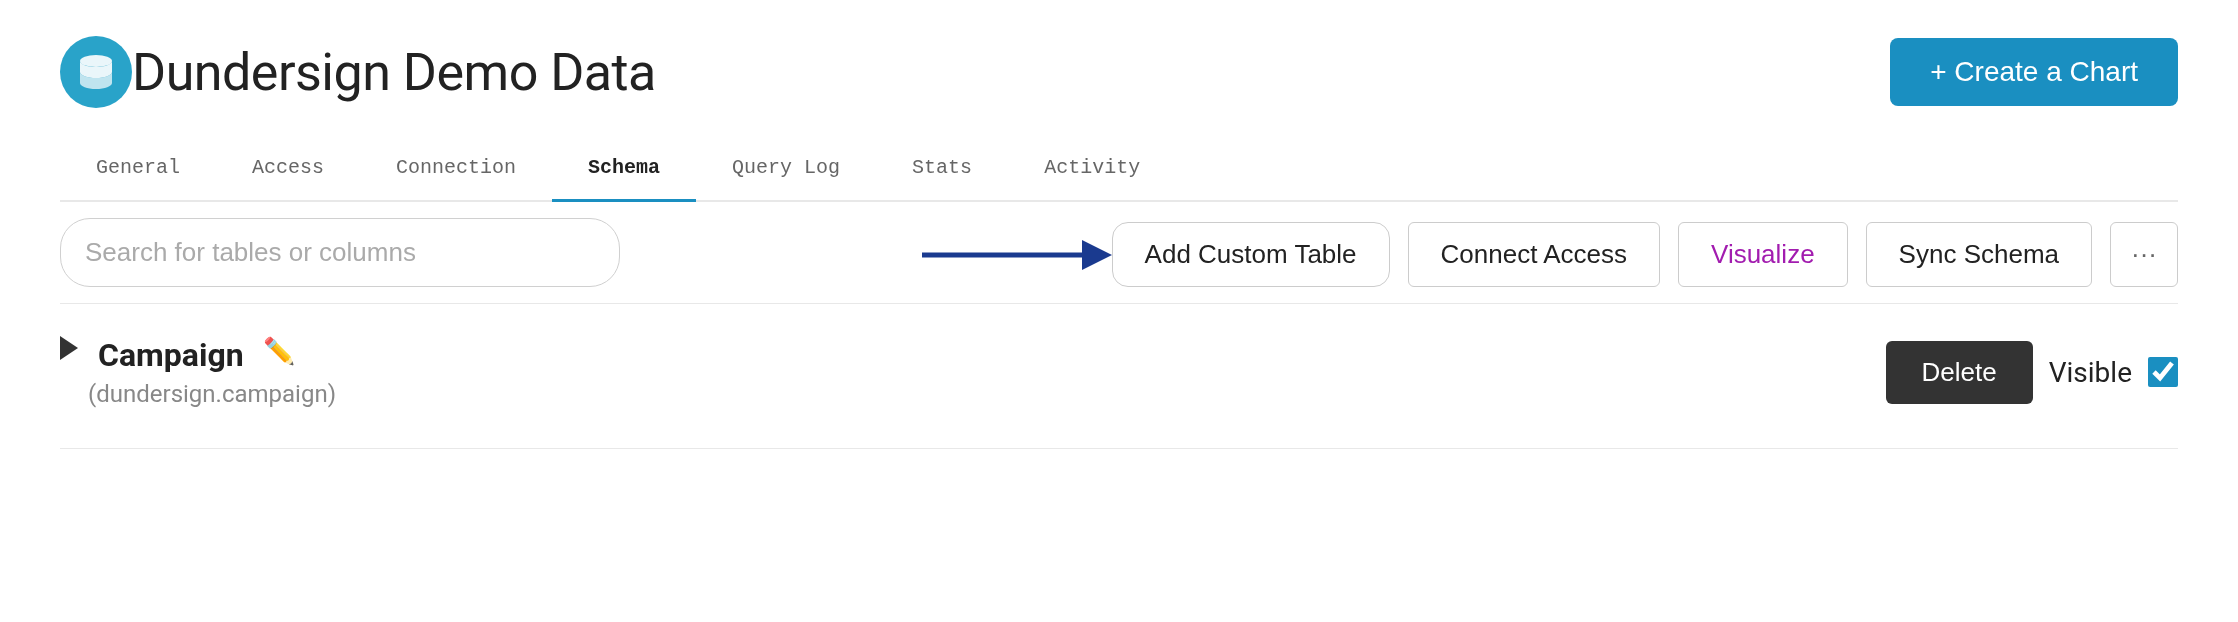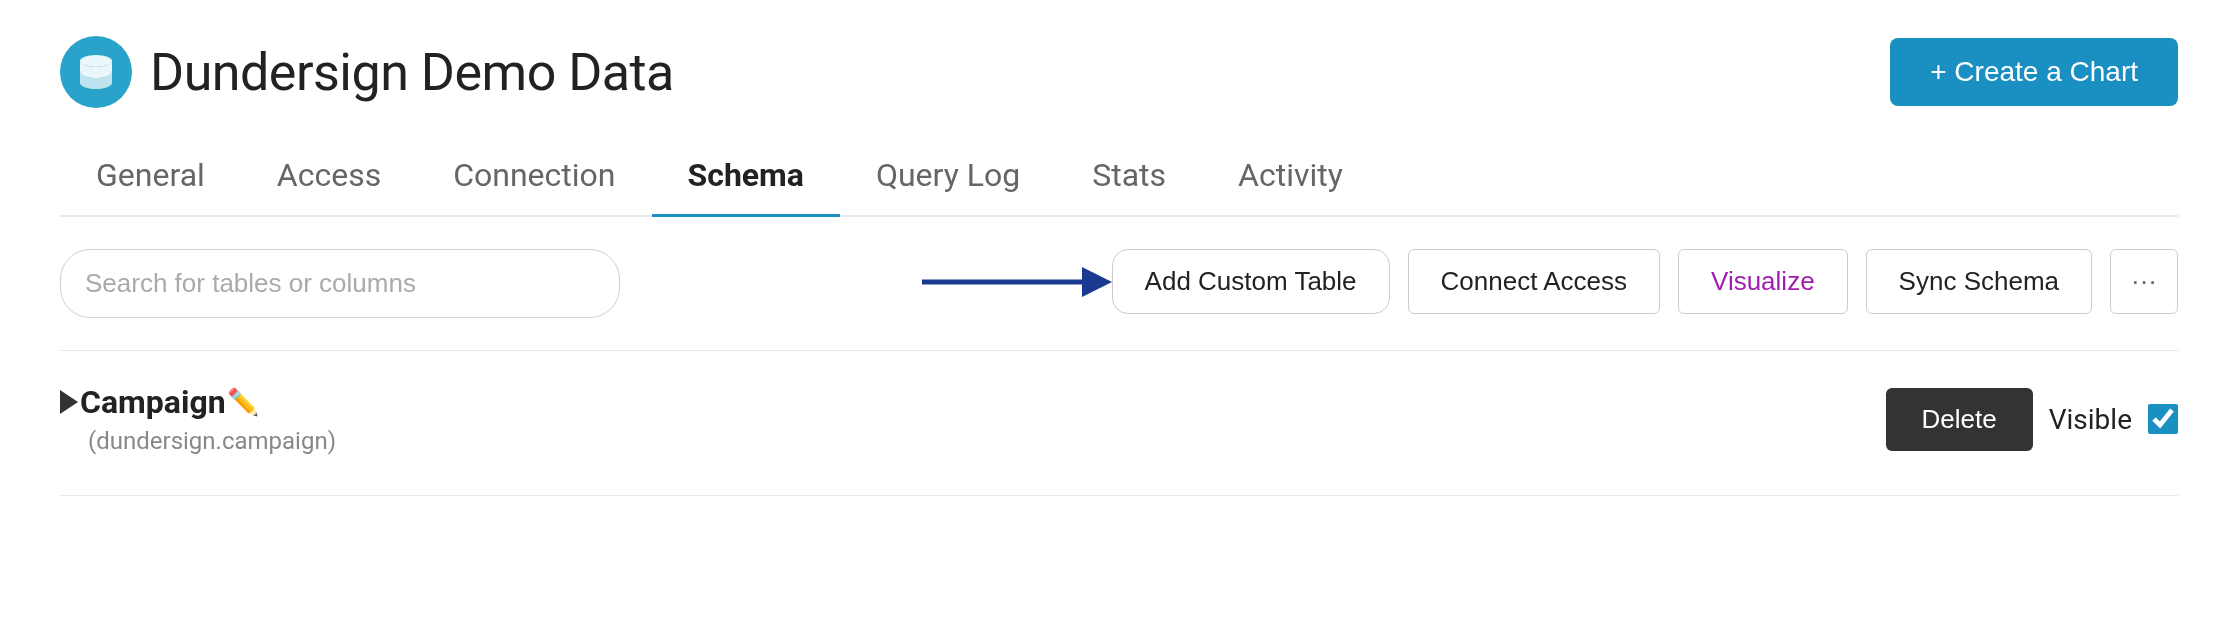--- a/index.html
+++ b/index.html
@@ -26,21 +26,20 @@
     .header {
       display: flex;
       align-items: center;
       justify-content: space-between;
       padding: 36px 0 28px 0;
     }
 
     .header-left {
       display: flex;
       align-items: center;
-      gap: 18px;
     }
 
     .db-icon {
       width: 72px;
       height: 72px;
       border-radius: 50%;
       background: #29a3c9;
       display: flex;
       align-items: center;
       justify-content: center;
@@ -81,41 +80,42 @@
     }
 
     .tabs {
       display: flex;
       gap: 0;
       align-items: flex-end;
     }
 
     .tab {
       padding: 20px 36px;
-      font-size: 32px;
+      font-size: 20px;
       color: #666;
       cursor: pointer;
       border-bottom: 3px solid transparent;
       margin-bottom: -2px;
       white-space: nowrap;
       font-weight: 400;
+      font-family: Liberation Mono, monospace;
     }
 
     .tab.active {
       color: #222;
       font-weight: 700;
       border-bottom: 3px solid #1a8fc1;
     }
 
     
     .schema-toolbar {
       display: flex;
-      align-items: flex-start;
+      align-items: flex-end;
       justify-content: space-between;
-      padding: 32px 0;
+      padding: 16px 0;
       gap: 36px;
     }
 
     .search-box {
       position: relative;
       width: 560px;
     }
 
     .search-input {
       width: 100%;
@@ -237,22 +237,22 @@
       display: flex;
       align-items: center;
       gap: 16px;
     }
 
     .campaign-title {
       font-size: 32px;
       font-weight: 700;
       color: #222;
       display: flex;
-      align-items: center;
-      gap: 2px;
+      align-items: flex-start;
+      gap: 20px;
     }
 
     .triangle-icon {
       width: 0;
       height: 0;
       border-top: 12px solid transparent;
       border-bottom: 12px solid transparent;
       border-left: 18px solid #333;
       display: inline-block;
     }

